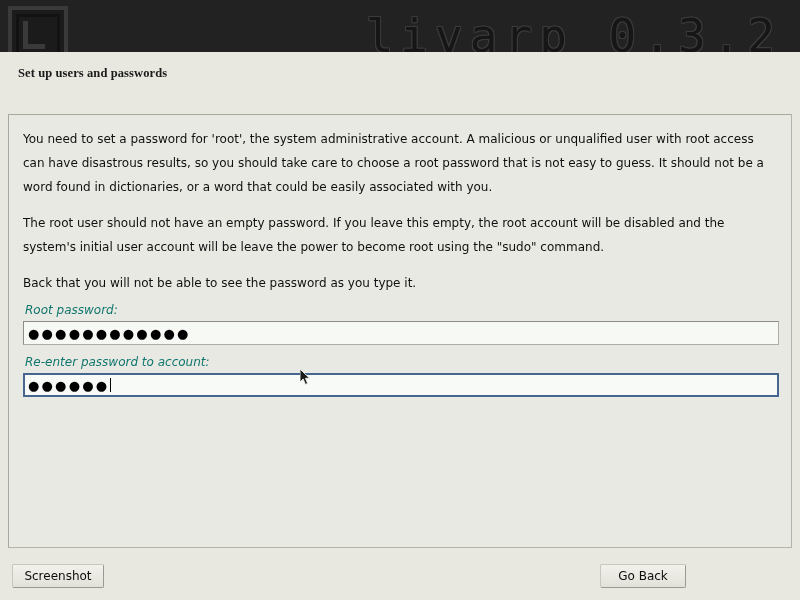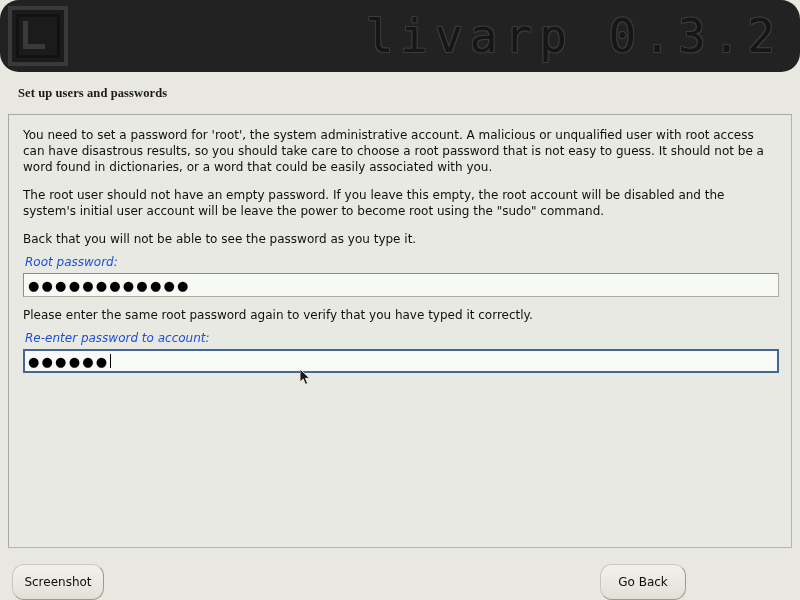--- a/index.html
+++ b/index.html
@@ -13,24 +13,23 @@
     background: #e8e8e1;
     font-family: "DejaVu Sans", sans-serif;
     font-size: 12px;
     color: #000000;
     -webkit-font-smoothing: antialiased;
   }
 
   
   .banner {
     position: relative;
-    height: 72px;
+    height: 52px;
     background: #222222;
     overflow: hidden;
-    border-radius: 19px;
   }
   .logo {
     position: absolute;
     left: 8px;
     top: 6px;
     width: 60px;
     height: 60px;
     box-sizing: border-box;
     border: 4px solid #3a3a3a;
     background: #1b1b1b;
@@ -92,32 +91,32 @@
     background: #e9e9e3;
     border: 1px solid #a9a89e;
     border-right-color: #b5b4aa;
     border-bottom-color: #b5b4aa;
   }
   .panel-inner {
     padding: 12px 14px 0 14px;
   }
   p.para {
     margin: 0 0 12px 0;
-    line-height: 16px;
+    line-height: 24px;
     font-size: 12px;
     color: #101010;
   }
   p.para.tight {
     margin-bottom: 8px;
   }
   .field-label {
     margin: 0 0 4px 2px;
     font-style: italic;
     font-size: 12px;
-    color: #1d4ed8;
+    color: #0f766e;
   }
 
   
   .pwfield {
     box-sizing: border-box;
     width: 756px;
     height: 24px;
     background: #f7f9f5;
     border: 1px solid #b0aea4;
     border-top-color: #8e8c84;
@@ -154,26 +153,26 @@
   .btnbar {
     position: absolute;
     left: 0;
     top: 556px;
     width: 800px;
     height: 44px;
   }
   .btn {
     position: absolute;
     box-sizing: border-box;
-    height: 36px;
+    height: 24px;
     background: linear-gradient(#f2f1ec, #e2e1d9);
     border: 1px solid #9c9a90;
     border-top-color: #c9c7bd;
     border-left-color: #c9c7bd;
-    border-radius: 12px;
+    border-radius: 2px;
     font-family: "DejaVu Sans", sans-serif;
     font-size: 12px;
     color: #0d0d0d;
     display: flex;
     align-items: center;
     justify-content: center;
     padding: 0 10px;
     cursor: default;
   }
   .btn-screenshot { left: 12px; top: 8px; width: 92px; }
@@ -209,21 +208,20 @@
 
     <p class="para">You need to set a password for 'root', the system administrative account. A malicious or unqualified user with root access can have disastrous results, so you should take care to choose a root password that is not easy to guess. It should not be a word found in dictionaries, or a word that could be easily associated with you.</p>
     <p class="para">The root user should not have an empty password. If you leave this empty, the root account will be disabled and the system's initial user account will be leave the power to become root using the "sudo" command.</p>
     <p class="para tight">Back that you will not be able to see the password as you type it.</p>
 
     <div class="field-label">Root password:</div>
     <div class="pwfield">
       <span class="dots">●●●●●●●●●●●●</span>
     </div>
 
-    <p class="para tight">Please enter the same root password again to verify that you have typed it correctly.</p>
 
     <div class="field-label">Re-enter password to account:</div>
     <div class="pwfield focused">
       <span class="dots">●●●●●●</span>
         <span class="caret"></span>
     </div>
 
   </div>
 </div>
 

